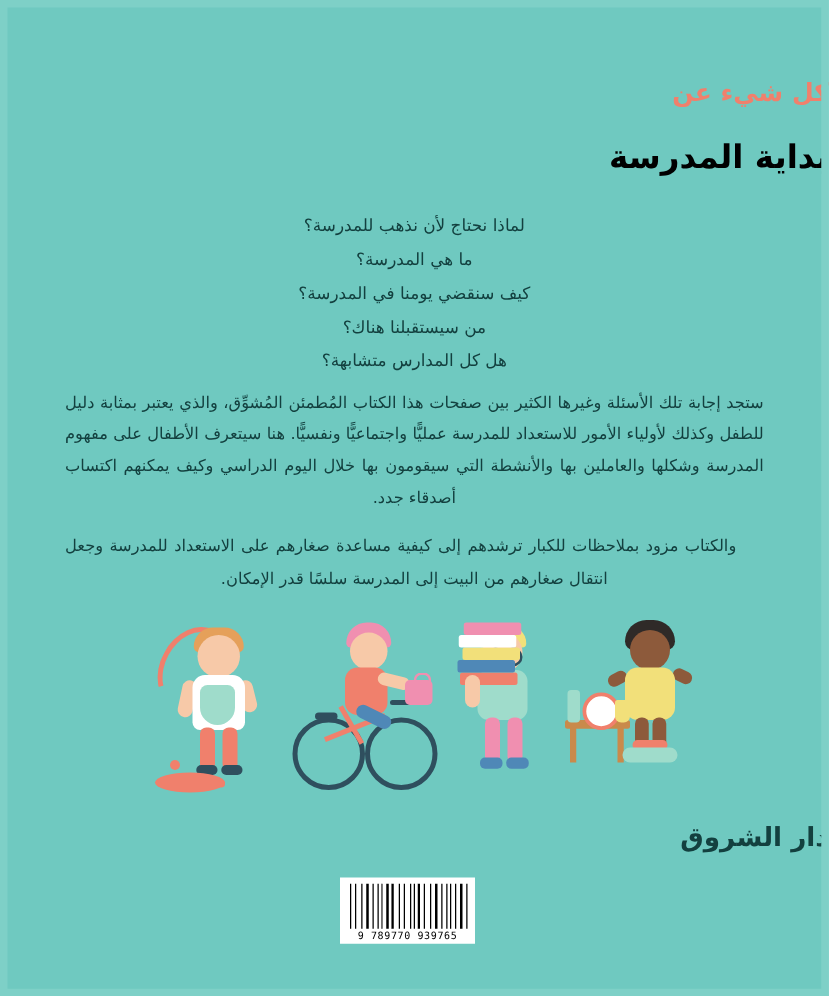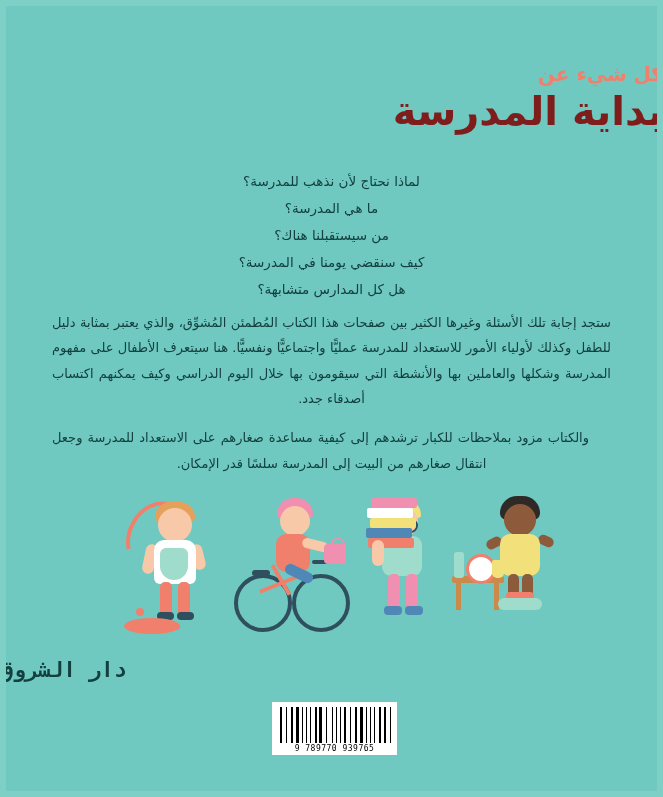--- a/index.html
+++ b/index.html
@@ -37,24 +37,24 @@
   }
   .title-small {
     color: #f0806c;
     font-size: 20px;
     font-weight: bold;
     letter-spacing: 0px;
     line-height: 1.2;
     direction: rtl;
   }
   .title-big {
-    color: #7f1d1d;
-    font-size: 40px;
+    color: #000000;
+    font-size: 26px;
     font-weight: bold;
-    margin-top: 0;
+    margin-top: 24px;
     line-height: 1.25;
     direction: rtl;
   }
 
   .questions {
     position: absolute;
     top: 168px;
     left: 0;
     right: 0;
     text-align: center;
@@ -164,43 +164,42 @@
   .k4 .deskLegR { position:absolute; left:42px; top:100px; width:5px; height:28px; background:#c98a4b; }
   .k4 .clock { position:absolute; left:14px; top:72px; width:24px; height:24px; border:3px solid #f0806c; border-radius:50%; background:#ffffff; }
   .k4 .bottle { position:absolute; left:2px; top:70px; width:10px; height:26px; background:#9fdccb; border-radius:3px; }
   .k4 .cup { position:absolute; left:40px; top:78px; width:12px; height:18px; background:#f2e07a; border-radius:2px 2px 5px 5px; }
 
   
   .publisher {
     position: absolute;
     left: 0; right: 0;
     top: 658px;
-    text-align: left;
-    direction: rtl;
-    font-family: Liberation Mono, monospace;
+    text-align: right;
+    direction: rtl;
   }
   .pub-name {
     color: #13403f;
     font-size: 21px;
     font-weight: bold;
     letter-spacing: 1px;
   }
   .pub-url {
     color: #13403f;
     font-size: 9px;
     margin-top: 3px;
     direction: ltr;
   }
 
   
   .barcode-wrap {
     position: absolute;
     left: 272px;
     top: 702px;
-    width: 125px;
+    width: 108px;
     background: #ffffff;
     padding: 5px 6px 2px 6px;
     box-sizing: border-box;
     text-align: center;
   }
   .bars {
     height: 36px;
     display: flex;
     align-items: stretch;
     justify-content: center;
@@ -226,22 +225,22 @@
 <div class="page">
 
   <div class="title-block">
     <div class="title-small">كل شيء عن</div>
     <div class="title-big">بداية المدرسة</div>
   </div>
 
   <div class="questions">
     <div>لماذا نحتاج لأن نذهب للمدرسة؟</div>
     <div>ما هي المدرسة؟</div>
+    <div>كيف سنقضي يومنا في المدرسة؟</div>
     <div>من سيستقبلنا هناك؟</div>
-    <div>كيف سنقضي يومنا في المدرسة؟</div>
     <div>هل كل المدارس متشابهة؟</div>
   </div>
 
   <div class="blurb">
     <p>ستجد إجابة تلك الأسئلة وغيرها الكثير بين صفحات هذا الكتاب المُطمئن المُشوِّق، والذي يعتبر بمثابة دليل للطفل وكذلك لأولياء الأمور للاستعداد للمدرسة عمليًّا واجتماعيًّا ونفسيًّا. هنا سيتعرف الأطفال على مفهوم المدرسة وشكلها والعاملين بها والأنشطة التي سيقومون بها خلال اليوم الدراسي وكيف يمكنهم اكتساب أصدقاء جدد.</p>
     <p class="indent">والكتاب مزود بملاحظات للكبار ترشدهم إلى كيفية مساعدة صغارهم على الاستعداد للمدرسة وجعل انتقال صغارهم من البيت إلى المدرسة سلسًا قدر الإمكان.</p>
   </div>
 
   <div class="illustration">
 

